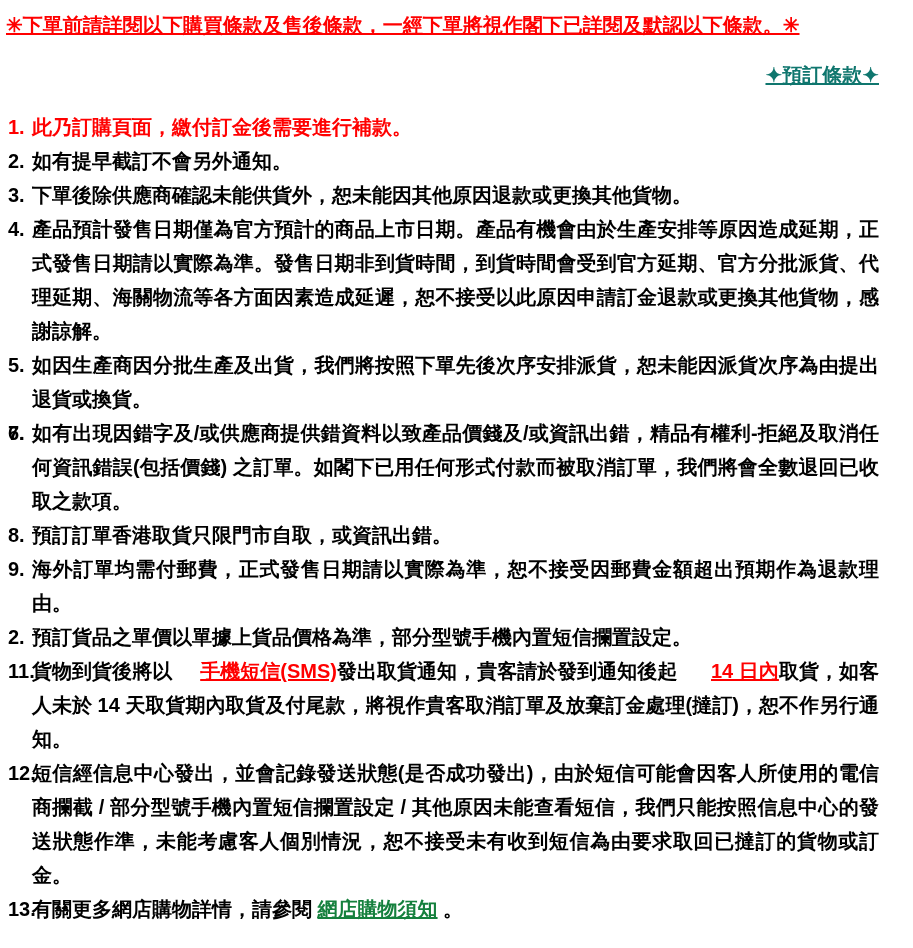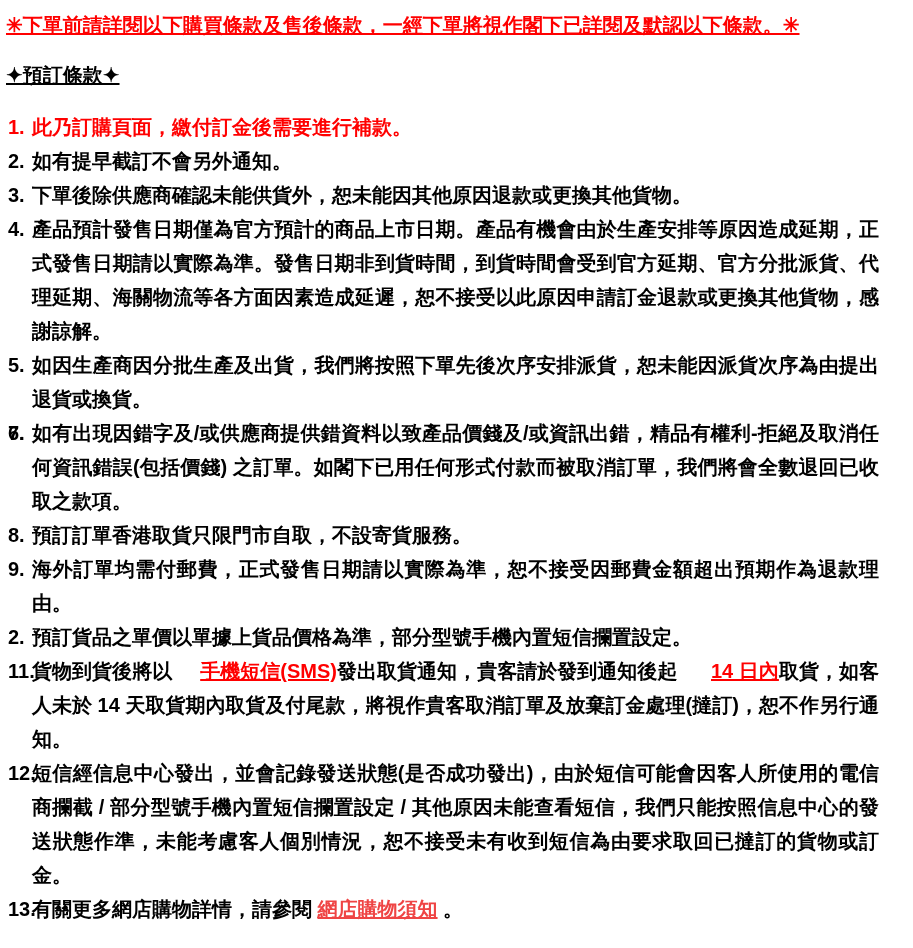--- a/index.html
+++ b/index.html
@@ -22,25 +22,26 @@
   }
   .notice-title {
     color: #ff0000;
     font-size: 20px;
     line-height: 26px;
     text-decoration: underline;
     margin: 0 0 24px 0;
     text-align: justify;
   }
   .section-heading {
-    color: #000000;
+    color: #0f766e;
     font-size: 20px;
     line-height: 26px;
     text-decoration: underline;
     margin: 0 0 22px 0;
+    text-align: right;
   }
   .terms-list {
     margin: 0;
     padding: 0;
   }
   .term {
     position: relative;
     padding-left: 26px;
     font-size: 20px;
     line-height: 34px;
@@ -54,21 +55,21 @@
     top: 0;
     white-space: nowrap;
   }
   .term.red { color: #ff0000; }
   .red-underline {
     color: #ff0000;
     text-decoration: underline;
     margin-left: 28px;
   }
   a.link {
-    color: #ef4444;
+    color: #15803d;
     text-decoration: underline;
     cursor: pointer;
     font-family: Liberation Serif, serif;
   }
 </style>
 </head>
 <body>
 
 <div class="page">
   <div class="notice-title">✳下單前請詳閱以下購買條款及售後條款，一經下單將視作閣下已詳閱及默認以下條款。✳</div>
@@ -76,20 +77,20 @@
   <div class="section-heading">✦預訂條款✦</div>
 
   <div class="terms-list">
       <div class="term red"><span class="term-number">1.</span><span>此乃訂購頁面，繳付訂金後需要進行補款。</span></div>
       <div class="term"><span class="term-number">2.</span><span>如有提早截訂不會另外通知。</span></div>
       <div class="term"><span class="term-number">3.</span><span>下單後除供應商確認未能供貨外，恕未能因其他原因退款或更換其他貨物。</span></div>
       <div class="term"><span class="term-number">4.</span><span>產品預計發售日期僅為官方預計的商品上市日期。產品有機會由於生產安排等原因造成延期，正式發售日期請以實際為準。發售日期非到貨時間，到貨時間會受到官方延期、官方分批派貨、代理延期、海關物流等各方面因素造成延遲，恕不接受以此原因申請訂金退款或更換其他貨物，感謝諒解。</span></div>
       <div class="term"><span class="term-number">5.</span><span>如因生產商因分批生產及出貨，我們將按照下單先後次序安排派貨，恕未能因派貨次序為由提出退貨或換貨。</span></div>
       <div class="term"><span class="term-number">6.</span></div>
       <div class="term"><span class="term-number">7.</span><span>如有出現因錯字及/或供應商提供錯資料以致產品價錢及/或資訊出錯，精品有權利-拒絕及取消任何資訊錯誤(包括價錢) 之訂單。如閣下已用任何形式付款而被取消訂單，我們將會全數退回已收取之款項。</span></div>
-      <div class="term"><span class="term-number">8.</span><span>預訂訂單香港取貨只限門市自取，不設寄貨服務。</span></div>
+      <div class="term"><span class="term-number">8.</span><span>預訂訂單香港取貨只限門市自取，或資訊出錯。</span></div>
       <div class="term"><span class="term-number">9.</span><span>海外訂單均需付郵費，正式發售日期請以實際為準，恕不接受因郵費金額超出預期作為退款理由。</span></div>
       <div class="term"><span class="term-number">2.</span><span>預訂貨品之單價以單據上貨品價格為準，部分型號手機內置短信攔置設定。</span></div>
       <div class="term"><span class="term-number">11.</span><span>貨物到貨後將以<span class="red-underline">手機短信(SMS)</span>發出取貨通知，貴客請於發到通知後起 <span class="red-underline">14 日內</span>取貨，如客人未於 14 天取貨期內取貨及付尾款，將視作貴客取消訂單及放棄訂金處理(撻訂)，恕不作另行通知。</span></div>
       <div class="term"><span class="term-number">12.</span><span>短信經信息中心發出，並會記錄發送狀態(是否成功發出)，由於短信可能會因客人所使用的電信商攔截 / 部分型號手機內置短信攔置設定 / 其他原因未能查看短信，我們只能按照信息中心的發送狀態作準，未能考慮客人個別情況，恕不接受未有收到短信為由要求取回已撻訂的貨物或訂金。</span></div>
       <div class="term"><span class="term-number">13.</span><span>有關更多網店購物詳情，請參閱 <a class="link" href="#">網店購物須知</a> 。</span></div>
     </div>
 </div>
 
 </body></html>

